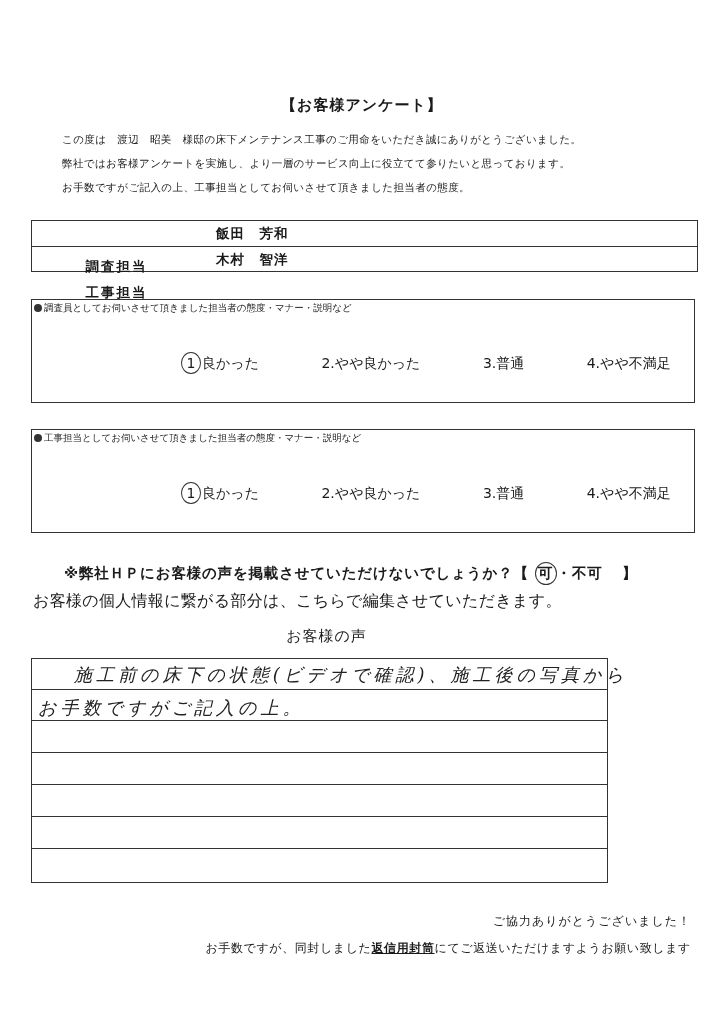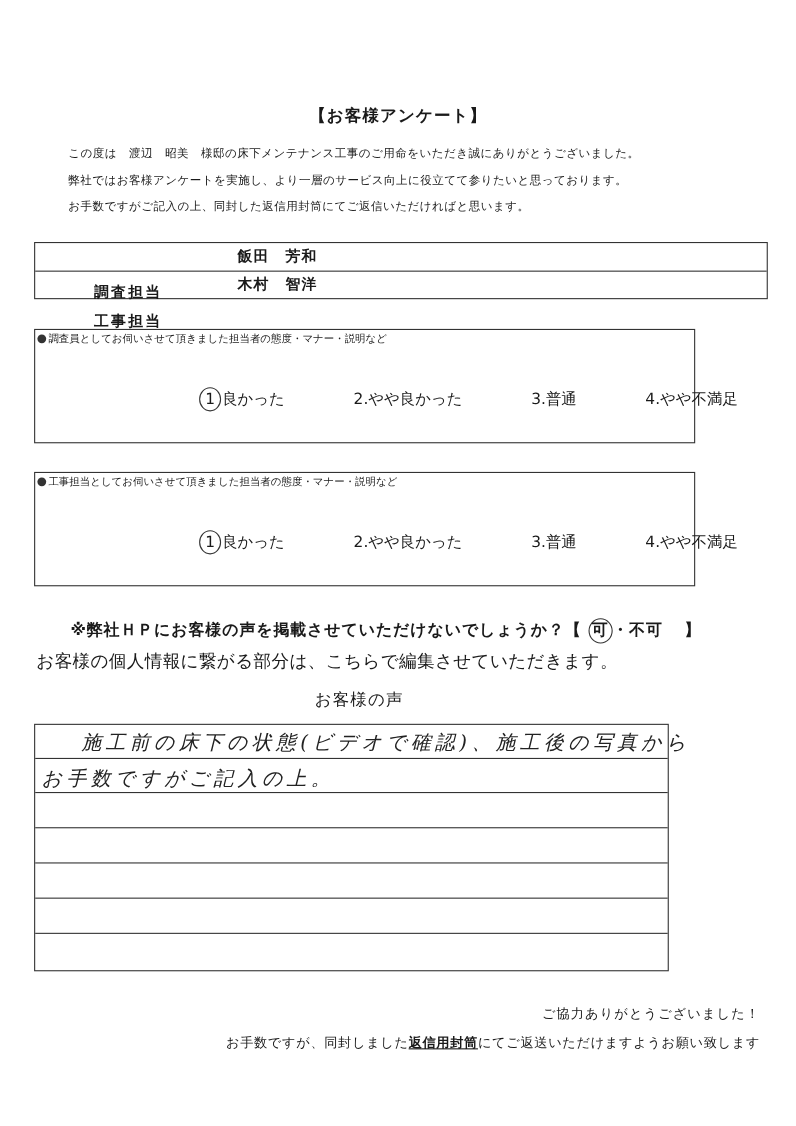--- a/index.html
+++ b/index.html
@@ -22,21 +22,21 @@
     .staff-row.r1 { top: 0; border-bottom: 1.5px solid #333; }
     .staff-row.r2 { top: 25.5px; }
     .staff-label {
       width: 169px; border-right: 1.2px solid #444; text-align: center;
       font-size: 13.5px; font-weight: bold; line-height: 24px; letter-spacing: 2px; margin-top: 33px;
     }
     .staff-value {
       padding-left: 14px; font-size: 13.5px; font-weight: bold; line-height: 24px; letter-spacing: 1px;
     }
     .survey-box {
-      left: 31px; width: 601px; height: 104px;
+      left: 31px; width: 664px; height: 104px;
       border: 1.5px solid #333; box-sizing: border-box;
     }
     .survey-q {
       position: absolute; left: 2px; top: 2px; font-size: 9.5px; white-space: nowrap;
     }
     .survey-q .bullet { display: inline-block; width: 8px; height: 8px; border-radius: 50%; background: #333; margin-right: 2px; vertical-align: -1px; }
     .options {
       position: absolute; left: 105px; top: 52px; font-size: 14px; white-space: nowrap;
     }
     .opt { margin-right: 14px; position: relative; padding-left: 44px; }
@@ -69,21 +69,21 @@
     .thanks { right: 33px; top: 913px; font-size: 12px; letter-spacing: 1px; text-align: center; }
     .return-note { right: 33px; top: 940px; font-size: 12px; letter-spacing: 0.6px; white-space: nowrap; }
     .return-note .ul { text-decoration: underline; font-weight: bold; }
   </style>
 </head>
 <body>
 
 <div class="abs title">【お客様アンケート】</div>
 <div class="abs intro" style="top:133px;">この度は　渡辺　昭美　様邸の床下メンテナンス工事のご用命をいただき誠にありがとうございました。</div>
 <div class="abs intro" style="top:157px;">弊社ではお客様アンケートを実施し、より一層のサービス向上に役立てて参りたいと思っております。</div>
-<div class="abs intro" style="top:181px;">お手数ですがご記入の上、同封した返信用封筒にてご返信いただければと思います。</div>
+<div class="abs intro" style="top:181px;">お手数ですがご記入の上、工事担当としてお伺いさせて頂きました担当者の態度。</div>
 
 <div class="abs staff-table">
   <div class="staff-row r1">
     <div class="staff-label">調査担当</div>
     <div class="staff-value">飯田　芳和</div>
   </div>
   <div class="staff-row r2">
     <div class="staff-label">工事担当</div>
     <div class="staff-value">木村　智洋</div>
   </div>

